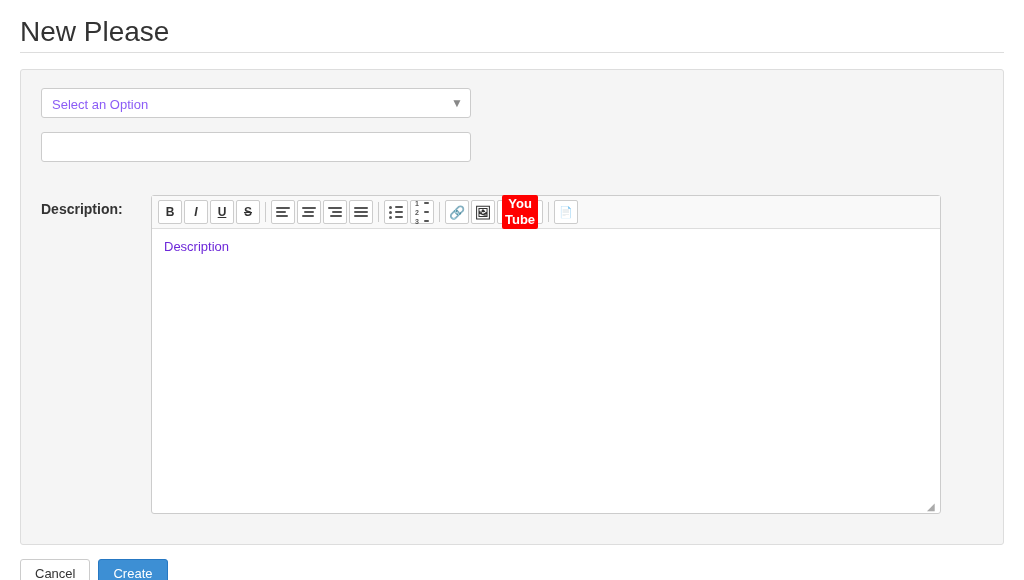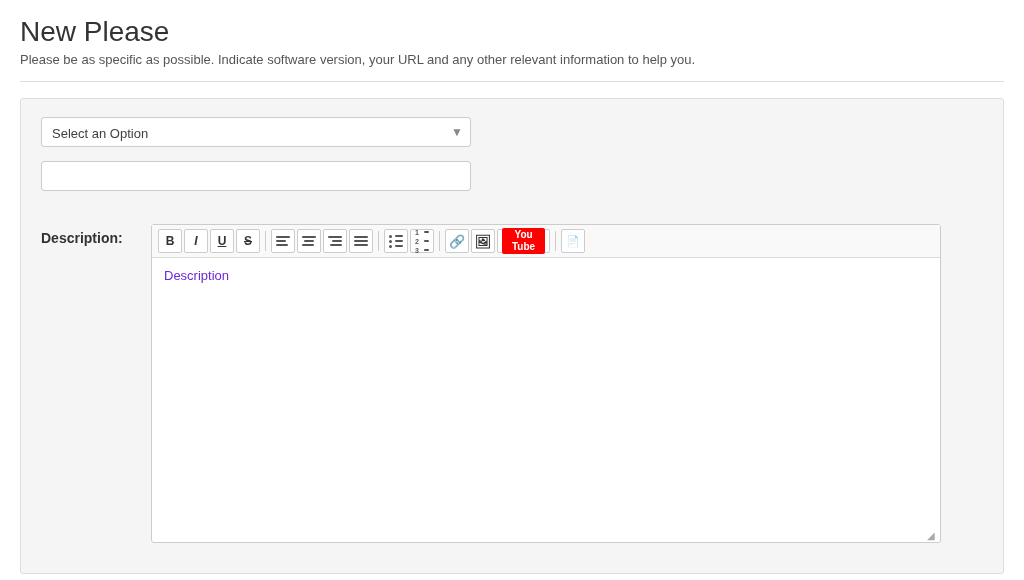--- a/index.html
+++ b/index.html
@@ -72,21 +72,21 @@
     .select-wrapper {
       position: relative;
       display: inline-block;
       width: 430px;
     }
 
     .select-field {
       width: 100%;
       padding: 8px 30px 5px 10px;
       font-size: 13px;
-      color: #404040;
+      color: #8b5cf6;
       background: #fff;
       border: 1px solid #ccc;
       border-radius: 3px;
       appearance: none;
       -webkit-appearance: none;
       cursor: pointer;
       height: 30px;
     }
 
     .select-arrow {
@@ -216,23 +216,23 @@
     .list-text {
       height: 2px;
       background: #555;
       flex: 1;
       border-radius: 1px;
     }
 
     .yt-badge {
       background: red;
       color: white;
-      font-size: 10px;
+      font-size: 13px;
       font-weight: bold;
-      padding: 1px 10px;
+      padding: 1px 3px;
       border-radius: 2px;
       line-height: 1.2;
     }
 
     .toolbar-btn.wide {
       width: auto;
       padding: 0 4px;
       font-size: 11px;
     }
 
@@ -284,21 +284,20 @@
       background: #3d8fd4;
       color: #fff;
       cursor: pointer;
     }
   </style>
 </head>
 <body>
 
 <div class="page-wrapper">
   <h1 class="page-title">New Please</h1>
-  <p class="page-subtitle">Please be as specific as possible. Indicate software version, your URL and any other relevant information to help you.</p>
   <hr class="divider">
 
   <div class="form-area">
 
     <div class="form-row">
       <div class="form-control-wrap">
         <div class="select-wrapper">
           <select class="select-field">
             <option value="">Select an Option</option>
           </select>

